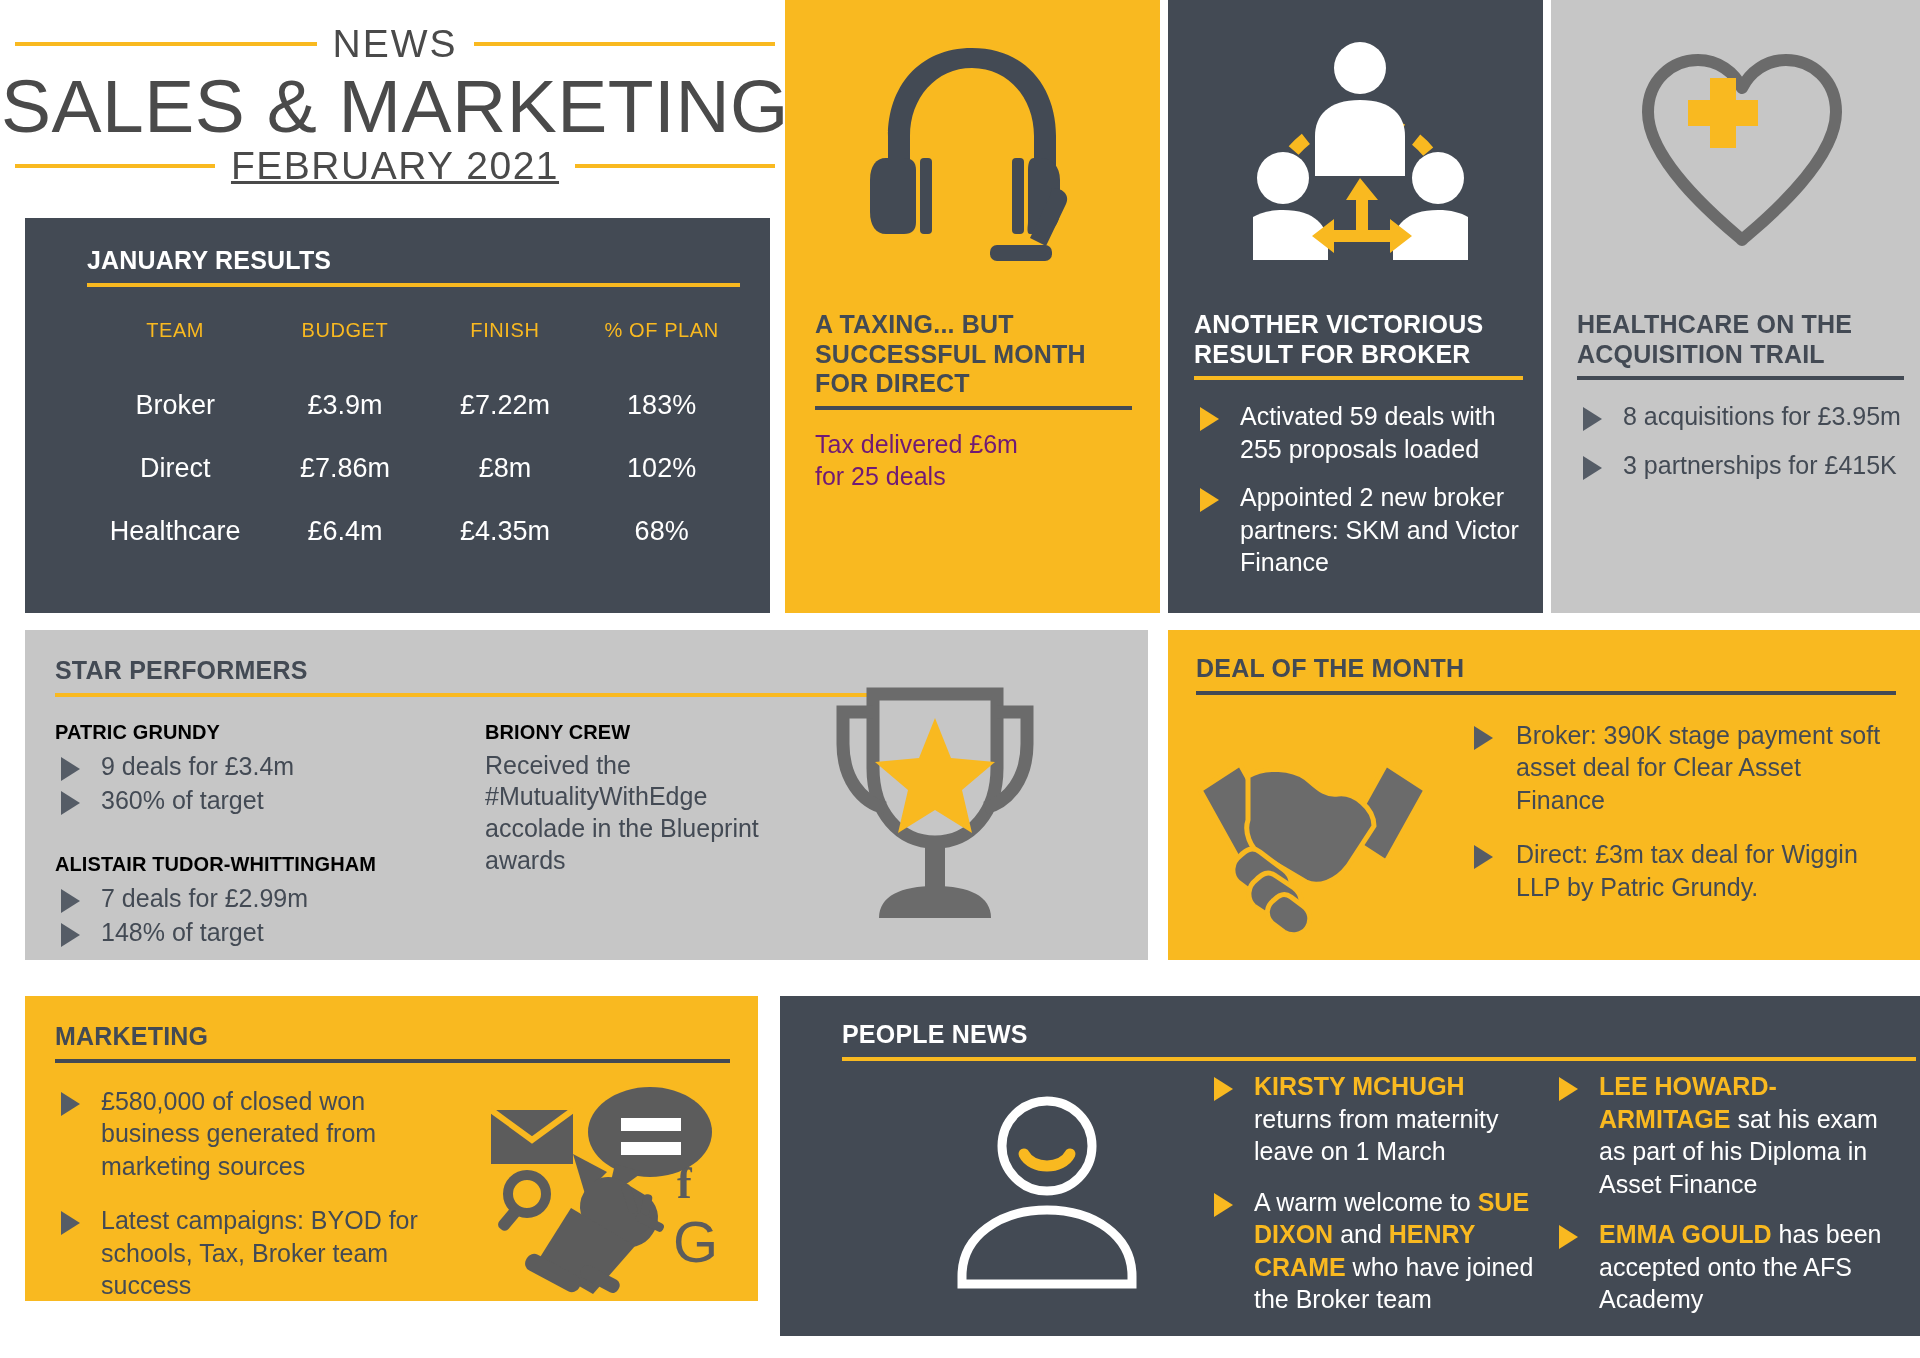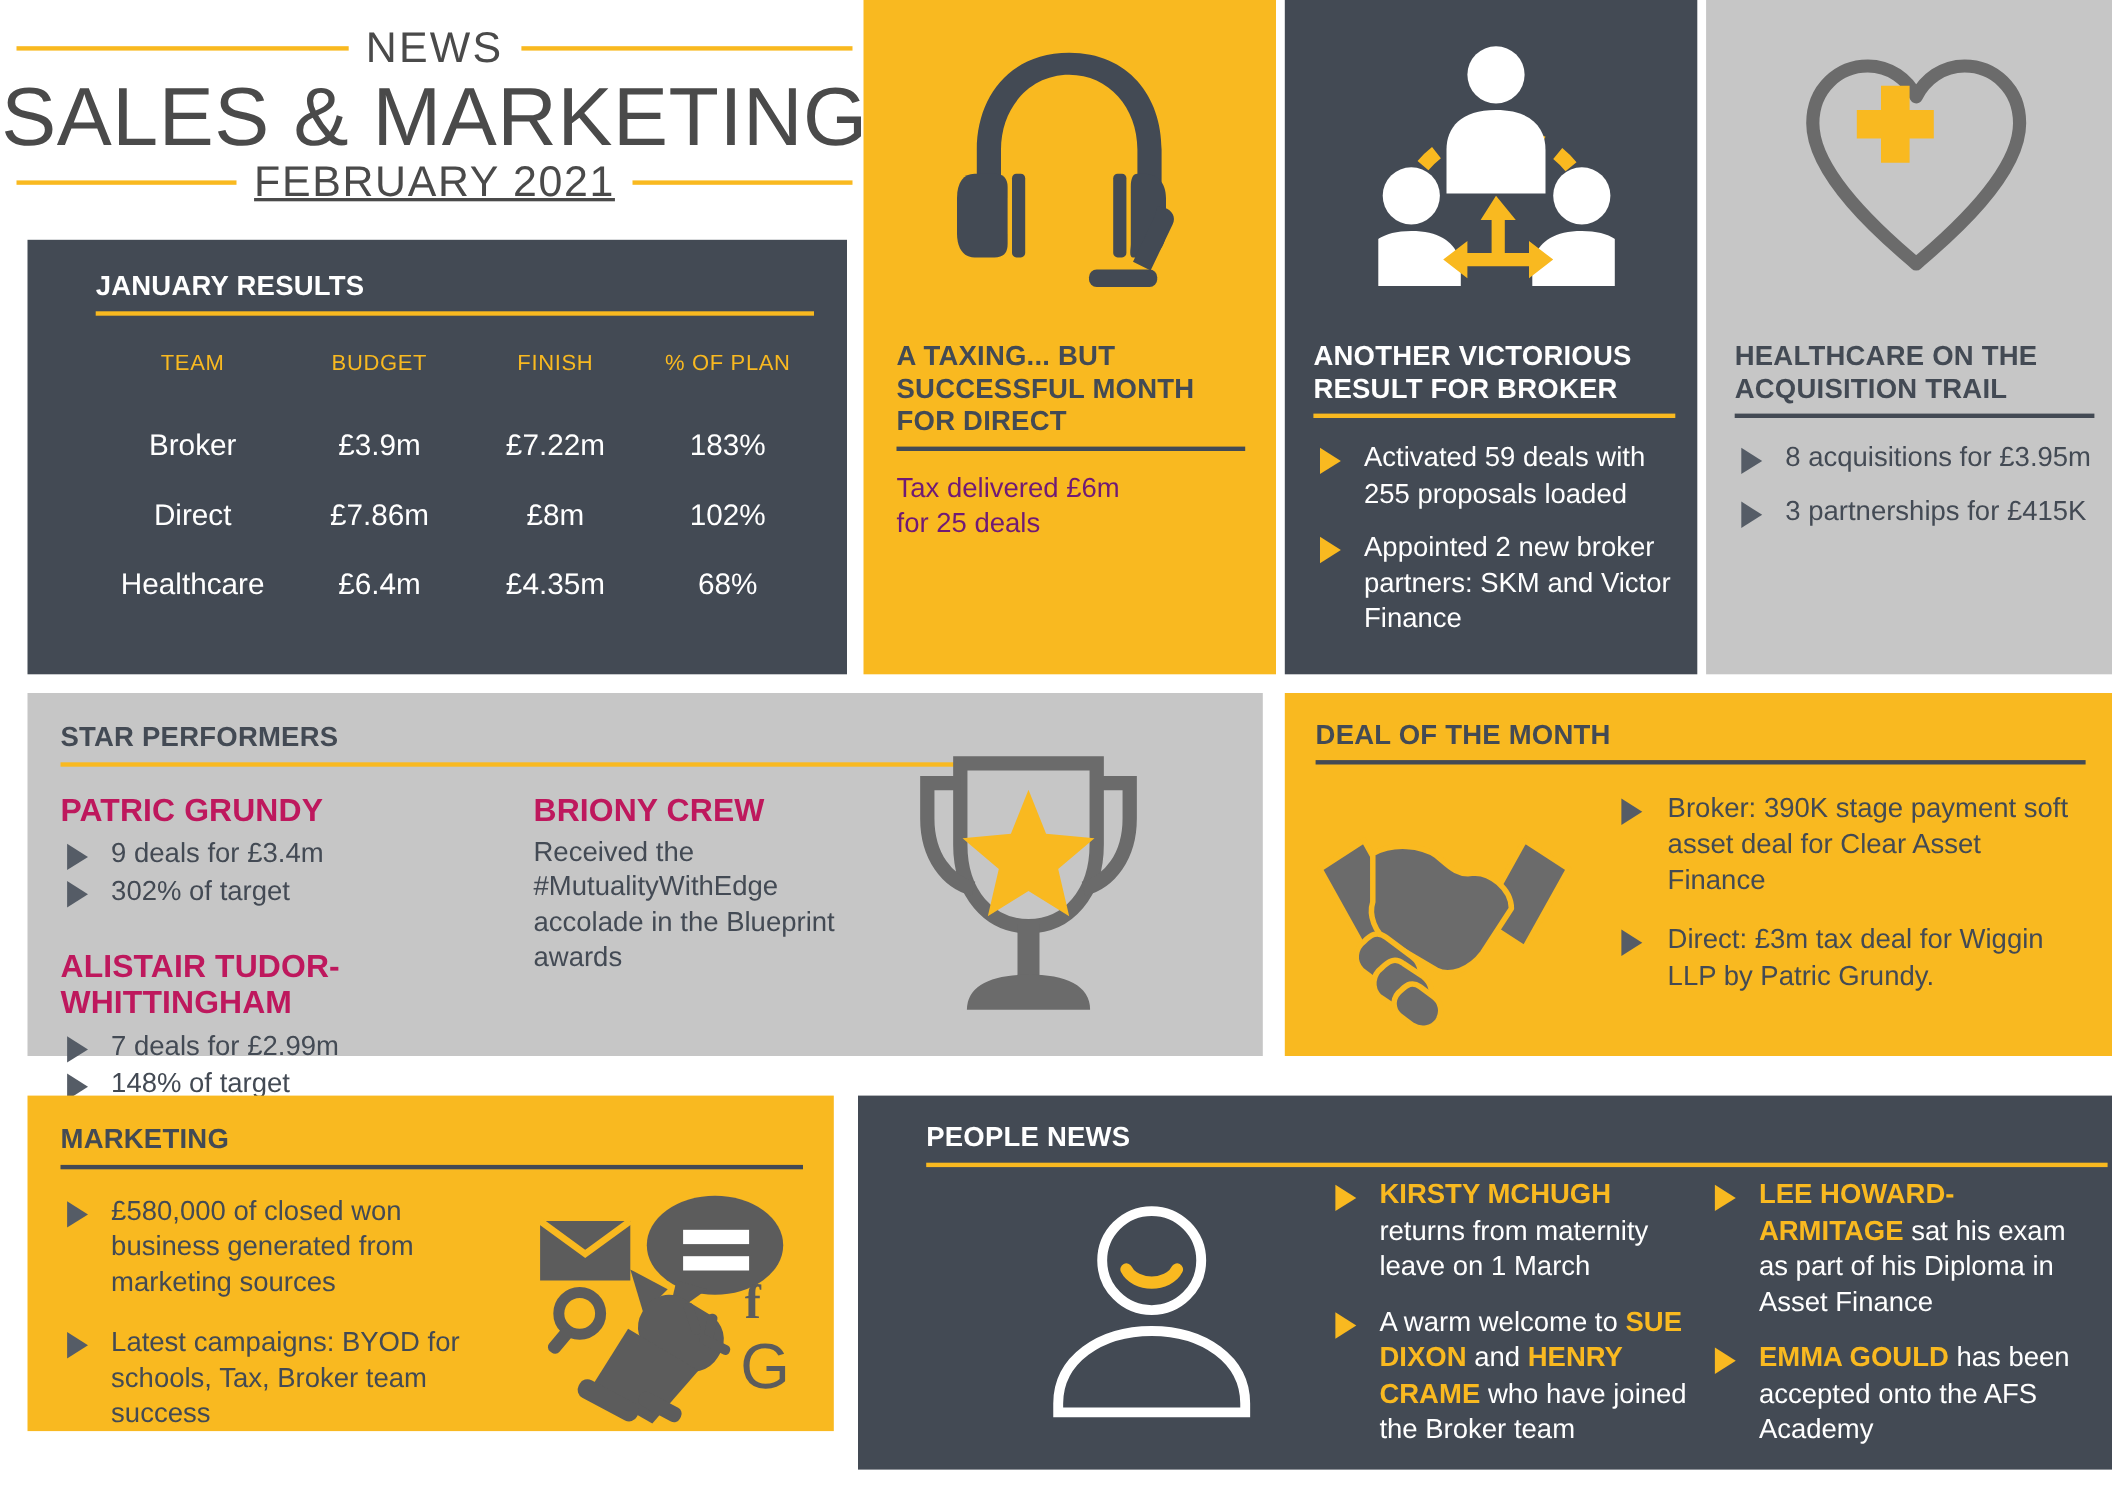--- a/index.html
+++ b/index.html
@@ -114,21 +114,21 @@
   #healthcare-panel .content { position: absolute; left: 26px; top: 310px; right: 16px; }
   #healthcare-panel ul.blist { margin-top: 20px; }
 
   
   #star-panel { left: 25px; top: 630px; width: 1123px; height: 330px; }
   #star-panel .inner { padding: 26px 30px 0 30px; position: relative; height: 100%; }
   .star-cols { display: flex; margin-top: 24px; }
   .star-col-a { width: 430px; }
   .star-col-b { width: 300px; }
   .person-name {
-    font-size: 29px; font-weight: 700; color: #be185d; margin-bottom: 6px;
+    font-size: 20px; font-weight: 700; color: #000000; margin-bottom: 6px;
     letter-spacing: .1px;
   }
   .star-col-a ul.blist li { font-size: 25px; margin-bottom: 2px; color: #434a54; }
   .star-note { font-size: 25px; line-height: 1.27; color: #434a54; }
   .spacer-block { height: 34px; }
 
   
   #deal-panel { left: 1168px; top: 630px; width: 752px; height: 330px; }
   #deal-panel .inner { padding: 24px 26px 0 28px; }
   #deal-panel ul.blist { margin-top: 24px; margin-left: 256px; }
@@ -274,21 +274,21 @@
   <div class="panel p-grey" id="star-panel">
     <div class="inner">
       <div class="panel-title t-dark">STAR PERFORMERS</div>
       <div class="title-underline ul-yellow" style="width:862px;"></div>
 
       <div class="star-cols">
         <div class="star-col-a">
           <div class="person-name">PATRIC GRUNDY</div>
           <ul class="blist">
             <li><span class="tri tri-dark"></span><span>9 deals for £3.4m</span></li>
-            <li><span class="tri tri-dark"></span><span>302% of target</span></li>
+            <li><span class="tri tri-dark"></span><span>360% of target</span></li>
           </ul>
           <div class="spacer-block"></div>
           <div class="person-name">ALISTAIR TUDOR-WHITTINGHAM</div>
           <ul class="blist">
             <li><span class="tri tri-dark"></span><span>7 deals for £2.99m</span></li>
             <li><span class="tri tri-dark"></span><span>148% of target</span></li>
           </ul>
         </div>
 
         <div class="star-col-b">

